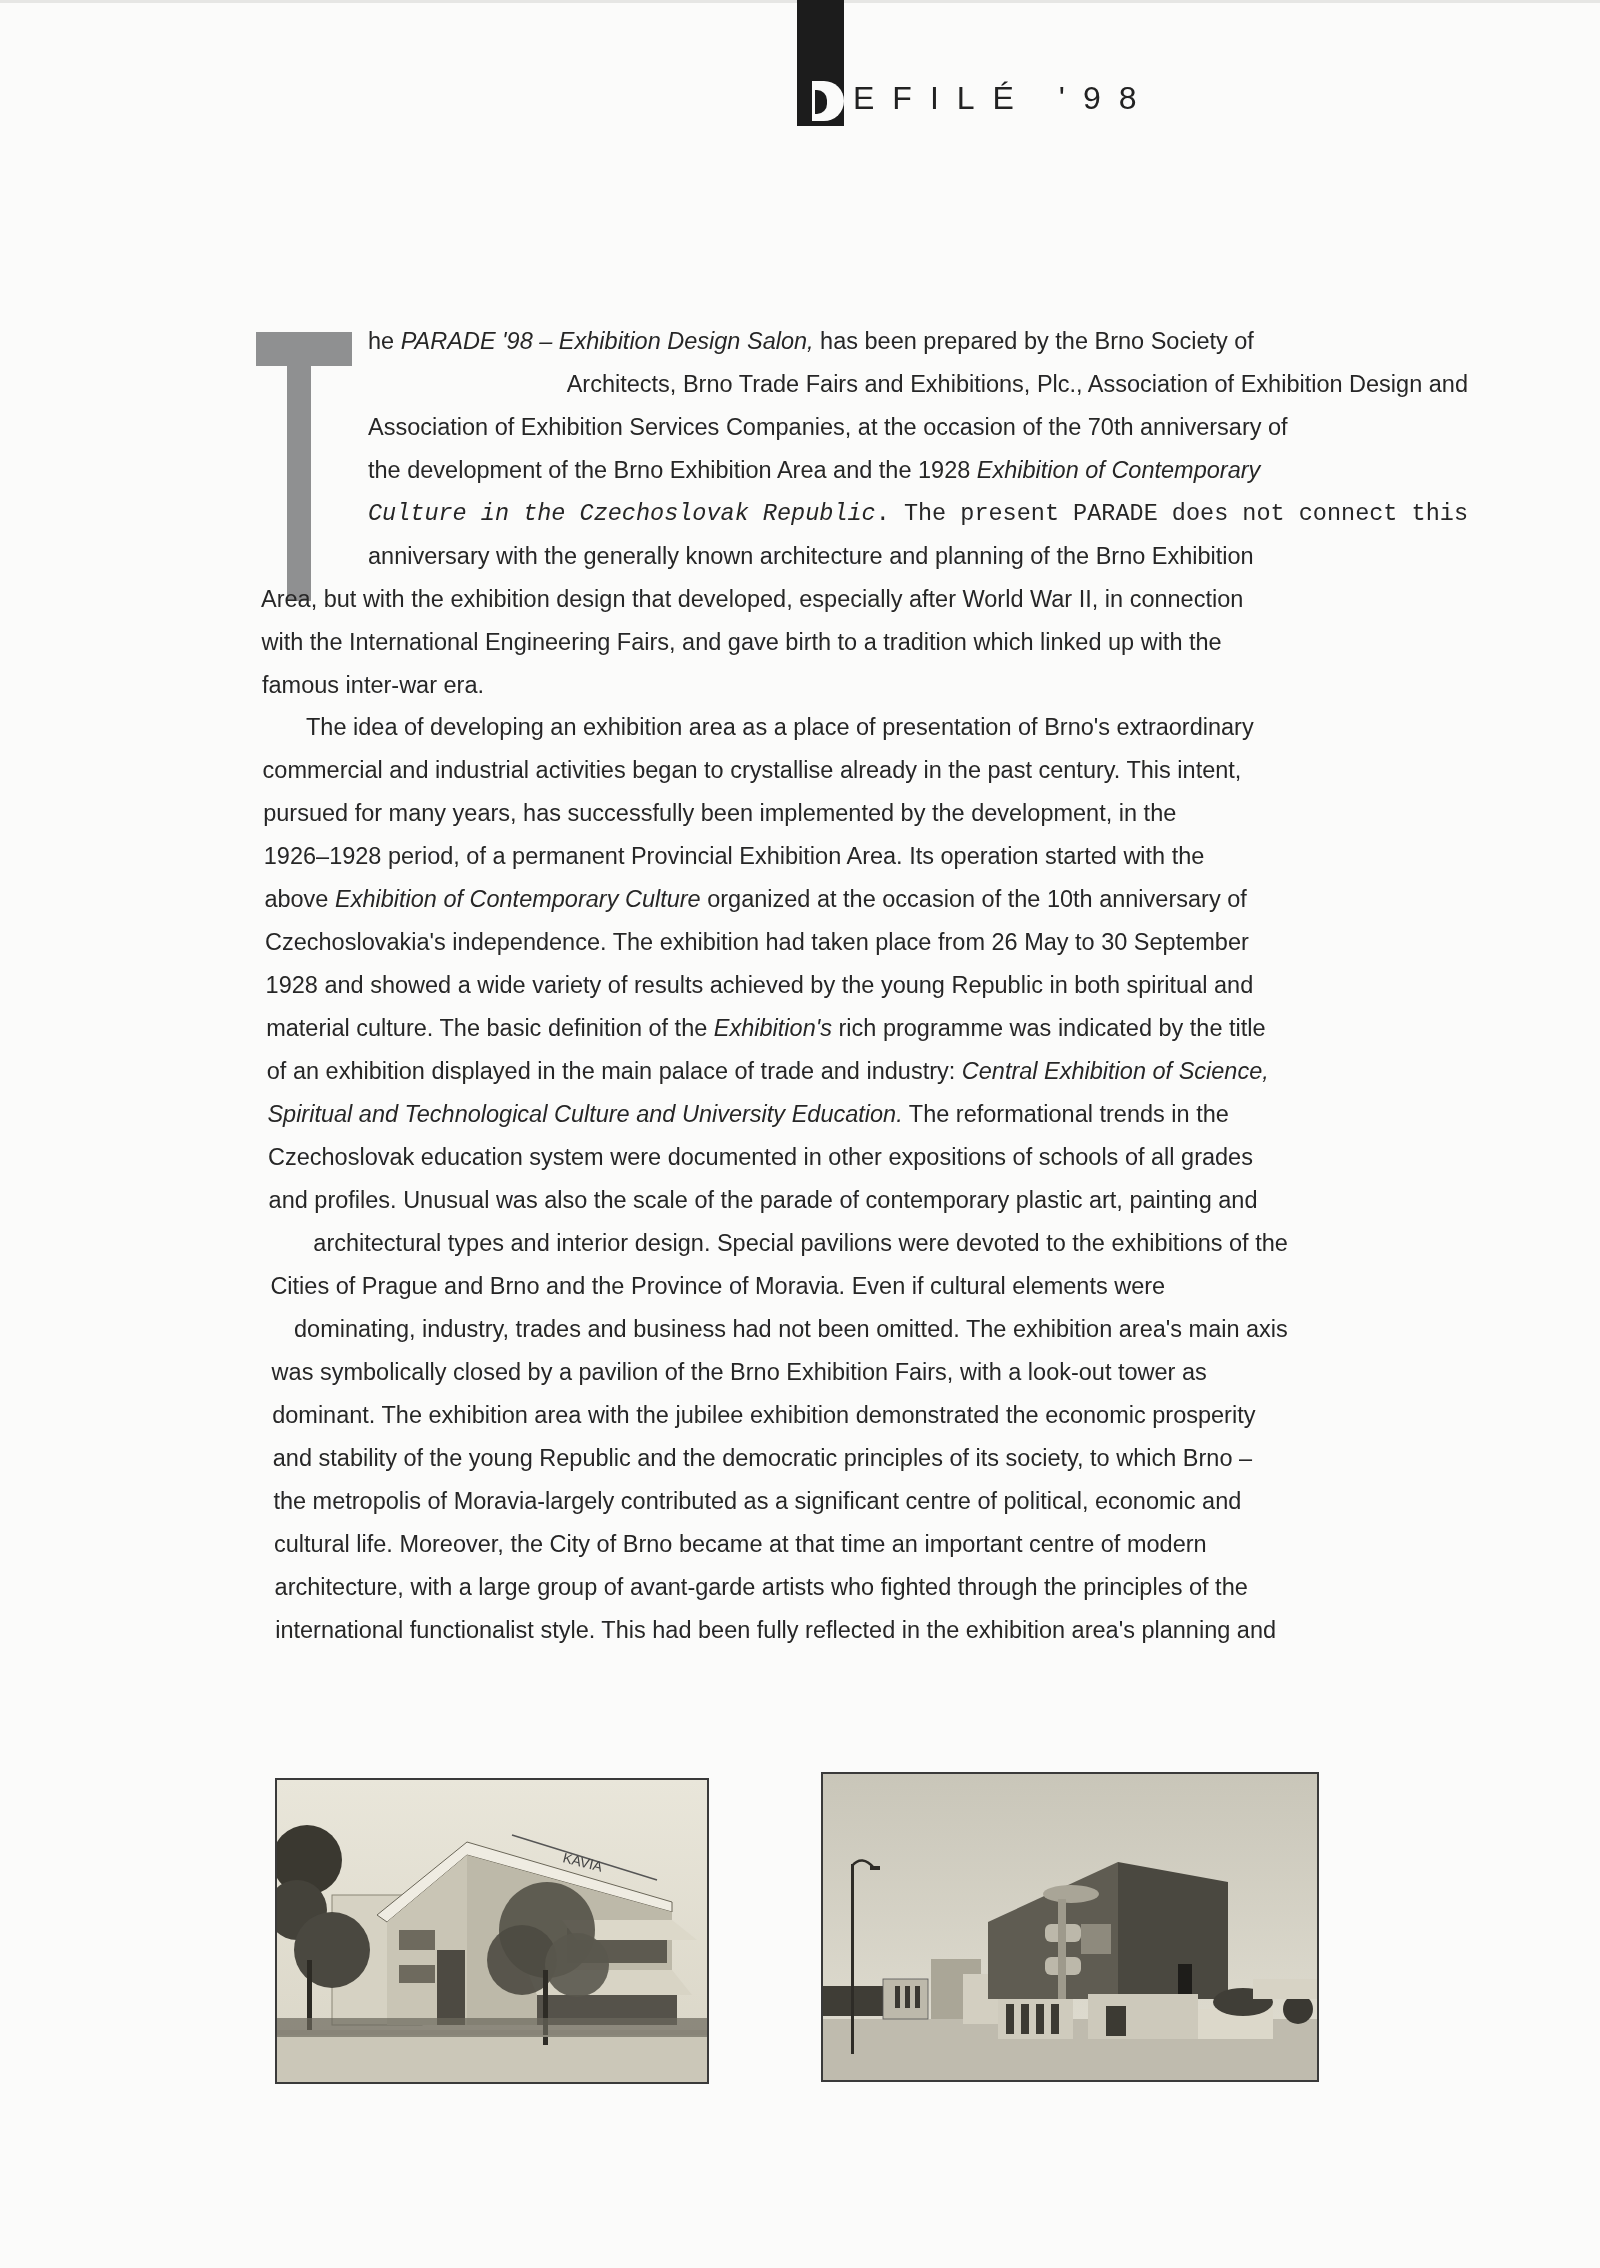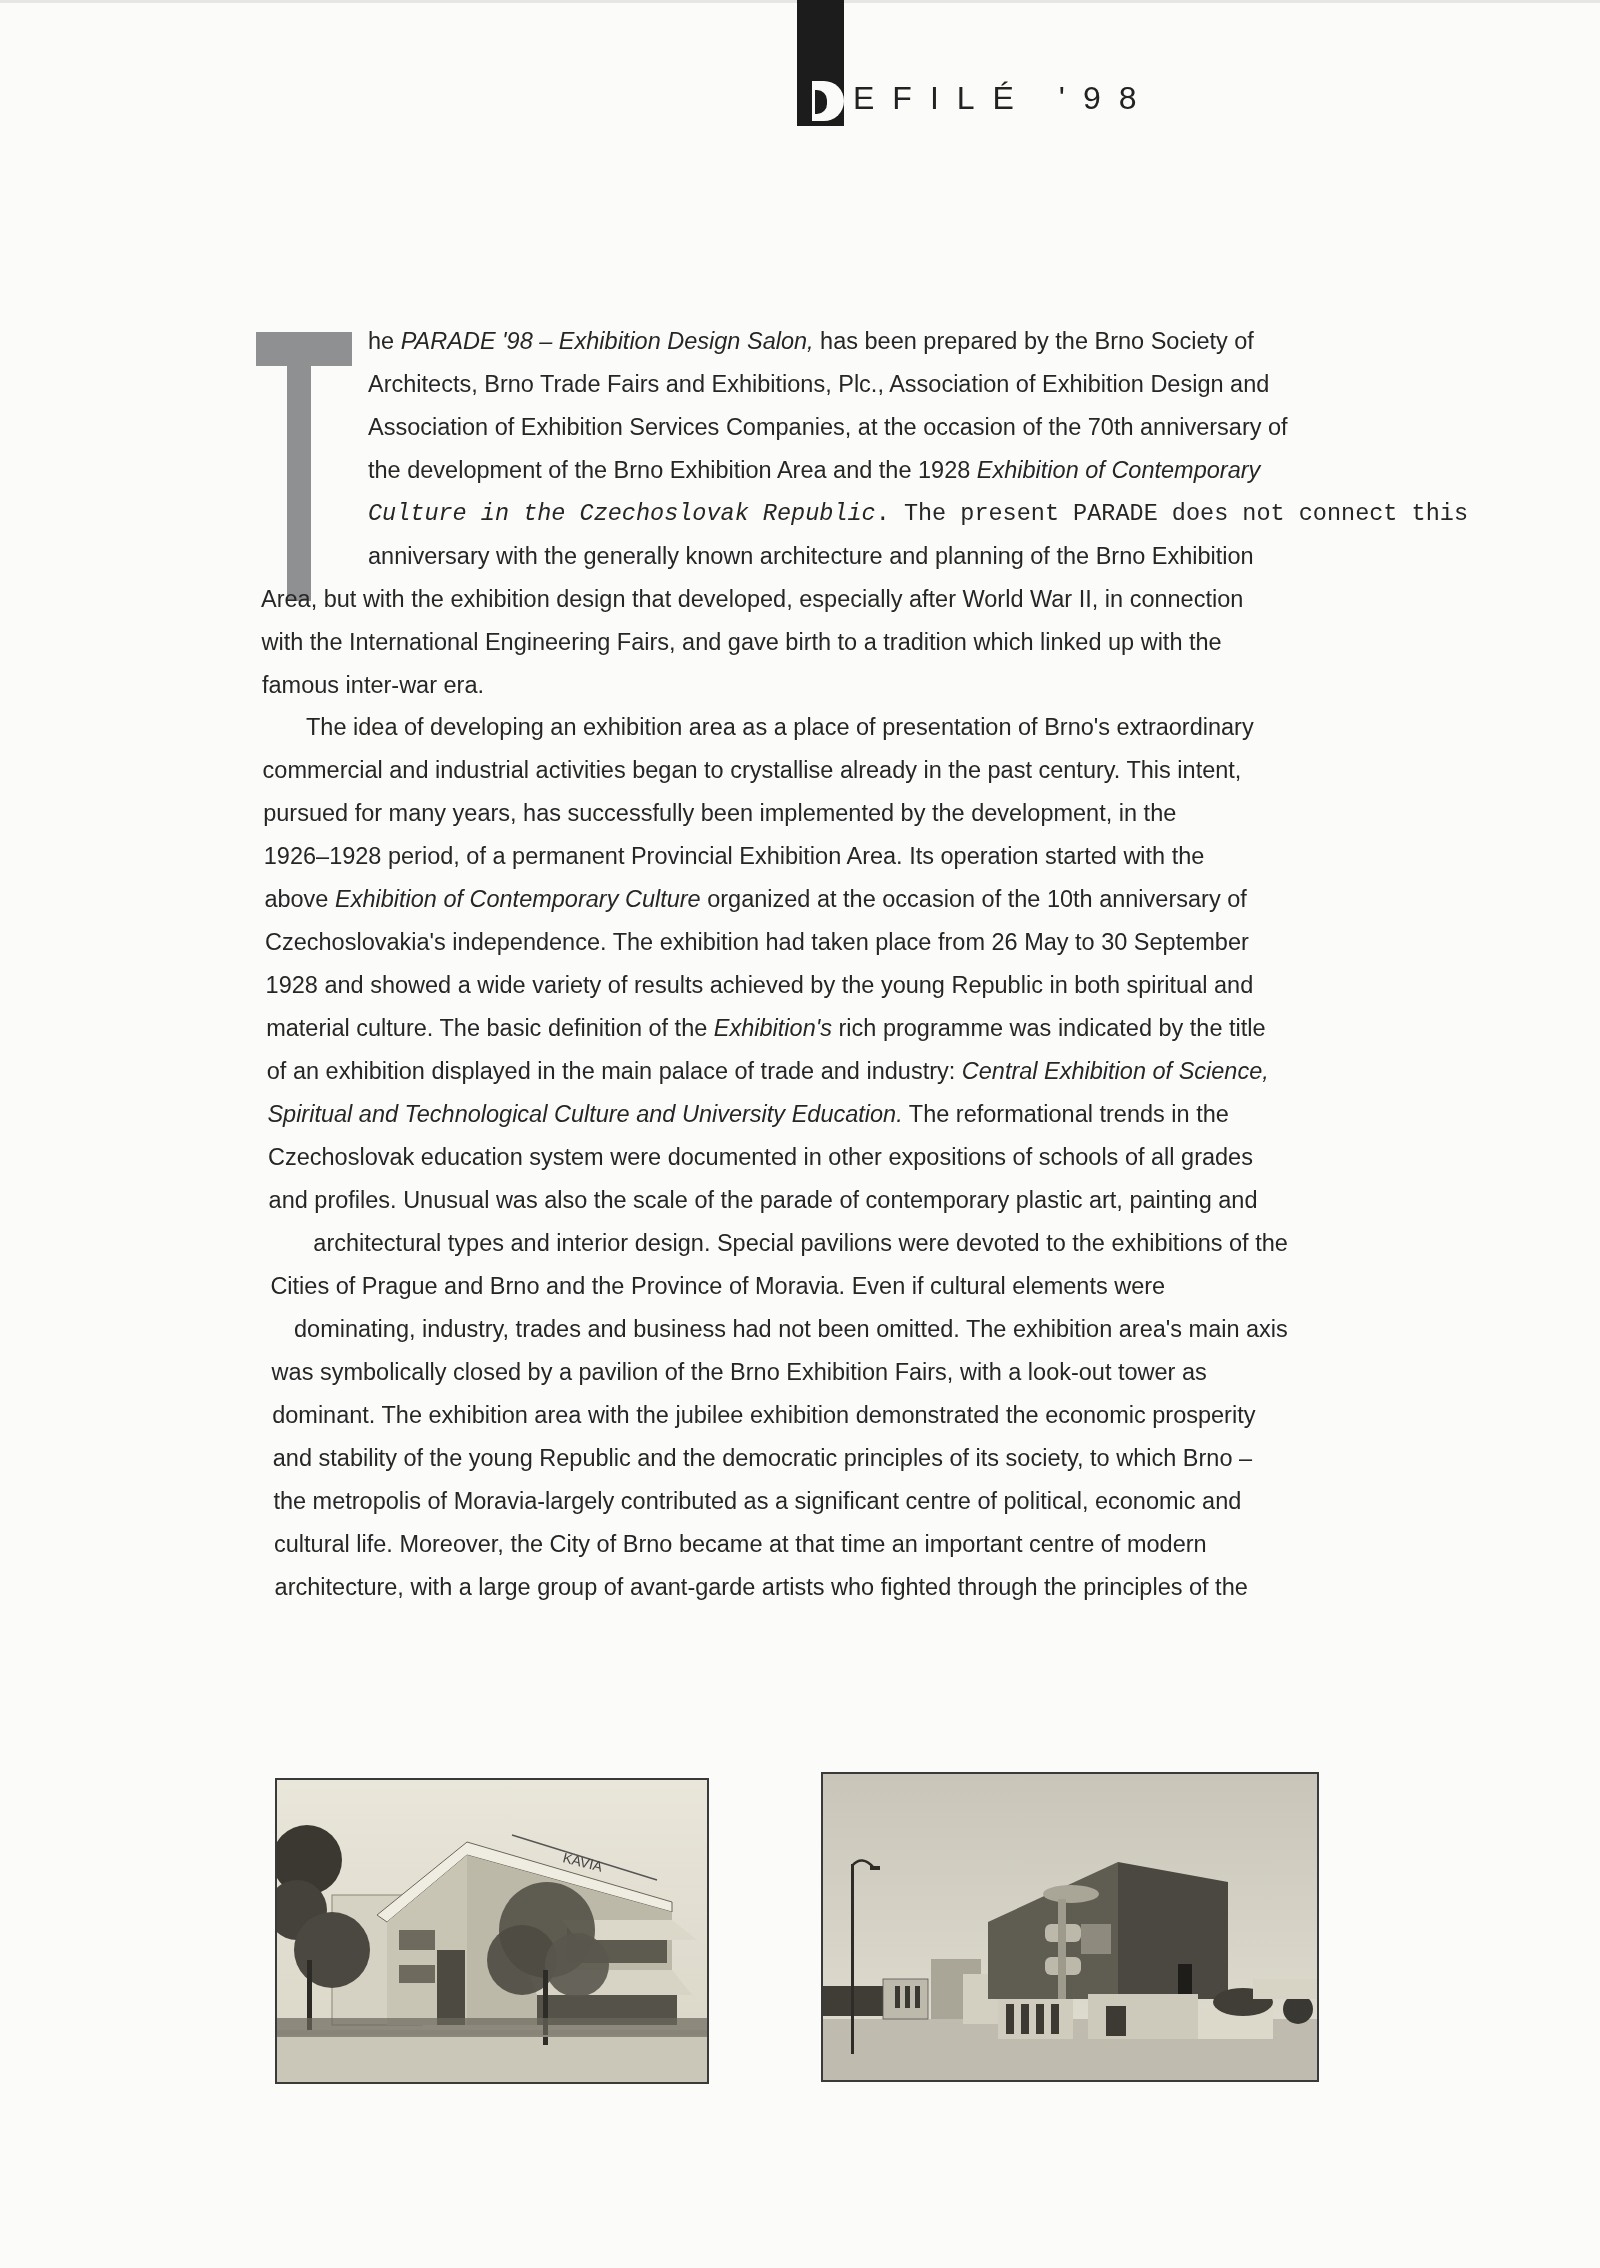--- a/index.html
+++ b/index.html
@@ -74,21 +74,21 @@
   <div class="header-title">EFILÉ '98</div>
 </div>
 
 <div class="dropcap">
   <div class="bar"></div>
   <div class="stem"></div>
 </div>
 
 <div id="para1" class="body-text" style="top: 320px; left: 0px;">
     <span class="line" style="padding-left: 368px;"><span>he </span><span style="font-style: italic;">PARADE '98 – Exhibition Design Salon,</span><span> has been prepared by the Brno Society of</span></span>
-    <span class="line" style="padding-left: 368px;"><span>Architects, Brno Trade Fairs and Exhibitions, Plc., Association of Exhibition Design and</span></span>
+    <span class="line" style="padding-left: 368px; text-align: right;"><span>Architects, Brno Trade Fairs and Exhibitions, Plc., Association of Exhibition Design and</span></span>
     <span class="line" style="padding-left: 368px;"><span>Association of Exhibition Services Companies, at the occasion of the 70th anniversary of</span></span>
     <span class="line" style="padding-left: 368px;"><span>the development of the Brno Exhibition Area and the 1928 </span><span style="font-style: italic;">Exhibition of Contemporary</span></span>
     <span class="line" style="padding-left: 368px; font-family: Liberation Mono, monospace;"><span style="font-style: italic;">Culture in the Czechoslovak Republic</span><span>. The present PARADE does not connect this</span></span>
     <span class="line" style="padding-left: 368px;"><span>anniversary with the generally known architecture and planning of the Brno Exhibition</span></span>
     <span class="line" style="padding-left: 261px;"><span>Area, but with the exhibition design that developed, especially after World War II, in connection</span></span>
     <span class="line" style="padding-left: 261.5px;"><span>with the International Engineering Fairs, and gave birth to a tradition which linked up with the</span></span>
     <span class="line" style="padding-left: 262px;"><span>famous inter-war era.</span></span>
   </div>
 <div id="para2" class="body-text" style="top: 706px; left: 0px;">
     <span class="line" style="padding-left: 306px;"><span>The idea of developing an exhibition area as a place of presentation of Brno's extraordinary</span></span>
@@ -105,20 +105,21 @@
     <span class="line" style="padding-left: 268.6px;"><span>and profiles. Unusual was also the scale of the parade of contemporary plastic art, painting and</span></span>
     <span class="line" style="padding-left: 269.8px; text-align: right;"><span>architectural types and interior design. Special pavilions were devoted to the exhibitions of the</span></span>
     <span class="line" style="padding-left: 270.4px;"><span>Cities of Prague and Brno and the Province of Moravia. Even if cultural elements were</span></span>
     <span class="line" style="padding-left: 271px; margin-left: 23px;"><span>dominating, industry, trades and business had not been omitted. The exhibition area's main axis</span></span>
     <span class="line" style="padding-left: 271.6px;"><span>was symbolically closed by a pavilion of the Brno Exhibition Fairs, with a look-out tower as</span></span>
     <span class="line" style="padding-left: 272.2px;"><span>dominant. The exhibition area with the jubilee exhibition demonstrated the economic prosperity</span></span>
     <span class="line" style="padding-left: 272.8px;"><span>and stability of the young Republic and the democratic principles of its society, to which Brno –</span></span>
     <span class="line" style="padding-left: 273.4px;"><span>the metropolis of Moravia-largely contributed as a significant centre of political, economic and</span></span>
     <span class="line" style="padding-left: 274px;"><span>cultural life. Moreover, the City of Brno became at that time an important centre of modern</span></span>
     <span class="line" style="padding-left: 274.6px;"><span>architecture, with a large group of avant-garde artists who fighted through the principles of the</span></span>
+    <span class="line" style="padding-left: 275.2px;"><span>international functionalist style. This had been fully reflected in the exhibition area's planning and</span></span>
   </div>
 
 <div class="photo" style="left:275px; top:1778px; width:430px; height:302px;">
   <svg width="430" height="302" viewBox="0 0 430 302">
     <defs>
       <linearGradient id="sky1" x1="0" y1="0" x2="0" y2="1">
         <stop offset="0" stop-color="#e9e6da"></stop>
         <stop offset="1" stop-color="#d9d5c6"></stop>
       </linearGradient>
     </defs>

